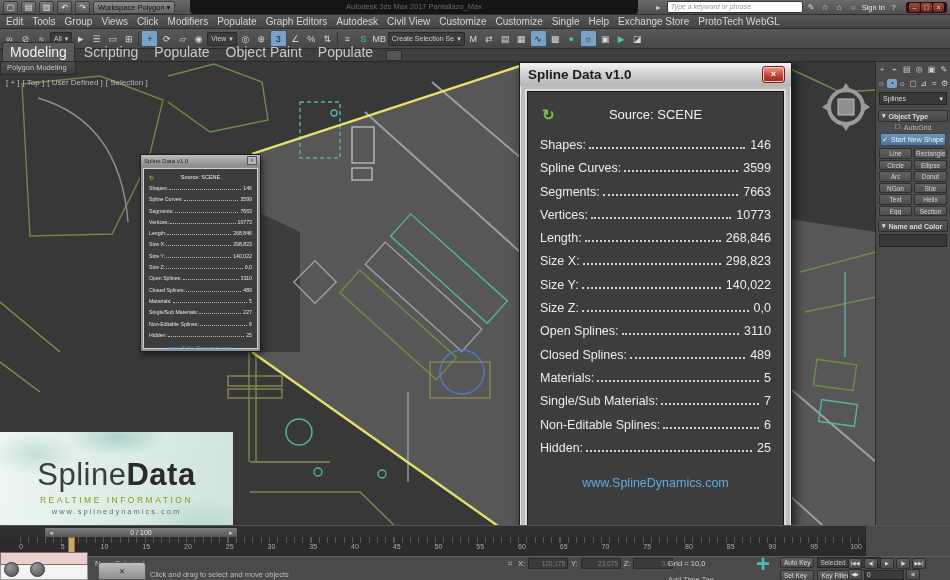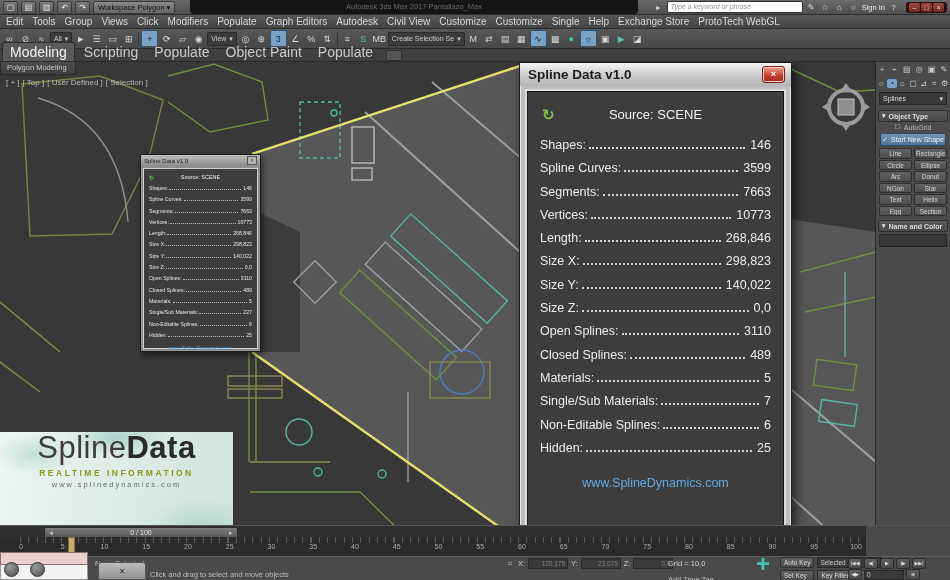--- a/index.html
+++ b/index.html
@@ -98,24 +98,24 @@
   .mval{font-size:5.2px;color:#e4e4e4;white-space:nowrap;}
   .mlink{text-align:center;font-size:5.5px;color:#5a9fd4;margin-top:2px;}
 
   
   .logo{position:absolute;left:0;top:370px;width:233px;height:111px;z-index:6;
         background:
           radial-gradient(60px 30px at 15% 20%,rgba(120,190,170,.35),transparent 70%),
           radial-gradient(80px 40px at 85% 85%,rgba(120,190,170,.3),transparent 70%),
           radial-gradient(70px 26px at 50% 5%,rgba(100,170,160,.4),transparent 70%),
           linear-gradient(100deg,#eef6f2,#dcede6 50%,#cfe3db);
-        display:flex;flex-direction:column;align-items:center;}
+        display:flex;flex-direction:column;align-items:center;justify-content:center;}
   .brand{font-size:31px;letter-spacing:.5px;color:#3d3d3d;line-height:1;}
   .brand b{color:#2b2b2b;}
-  .tagline{font-size:8.5px;font-weight:bold;letter-spacing:2.5px;color:#8a9a1c;margin-top:5px;}
+  .tagline{font-size:8.5px;font-weight:normal;letter-spacing:2.5px;color:#8a9a1c;margin-top:5px;}
   .logourl{font-size:7.5px;letter-spacing:2px;color:#5f6f6f;margin-top:2px;}
 
   
   .cpanel{width:74px;background:#4b4b4b;border-left:1px solid #2a2a2a;display:flex;flex-direction:column;
           font-size:7px;color:#ccc;overflow:hidden;}
   .cp-tabs,.cp-cats{display:flex;align-items:center;justify-content:space-around;height:14px;}
   .cp-ico{width:10px;text-align:center;font-size:8px;color:#d0d0d0;}
   .cp-ico.active{background:#7aa2c4;color:#142840;border-radius:2px;}
   .cp-select{margin:2px 3px;height:11px;background:#383838;border:1px solid #262626;display:flex;
              align-items:center;justify-content:space-between;padding:0 3px;color:#ddd;}

